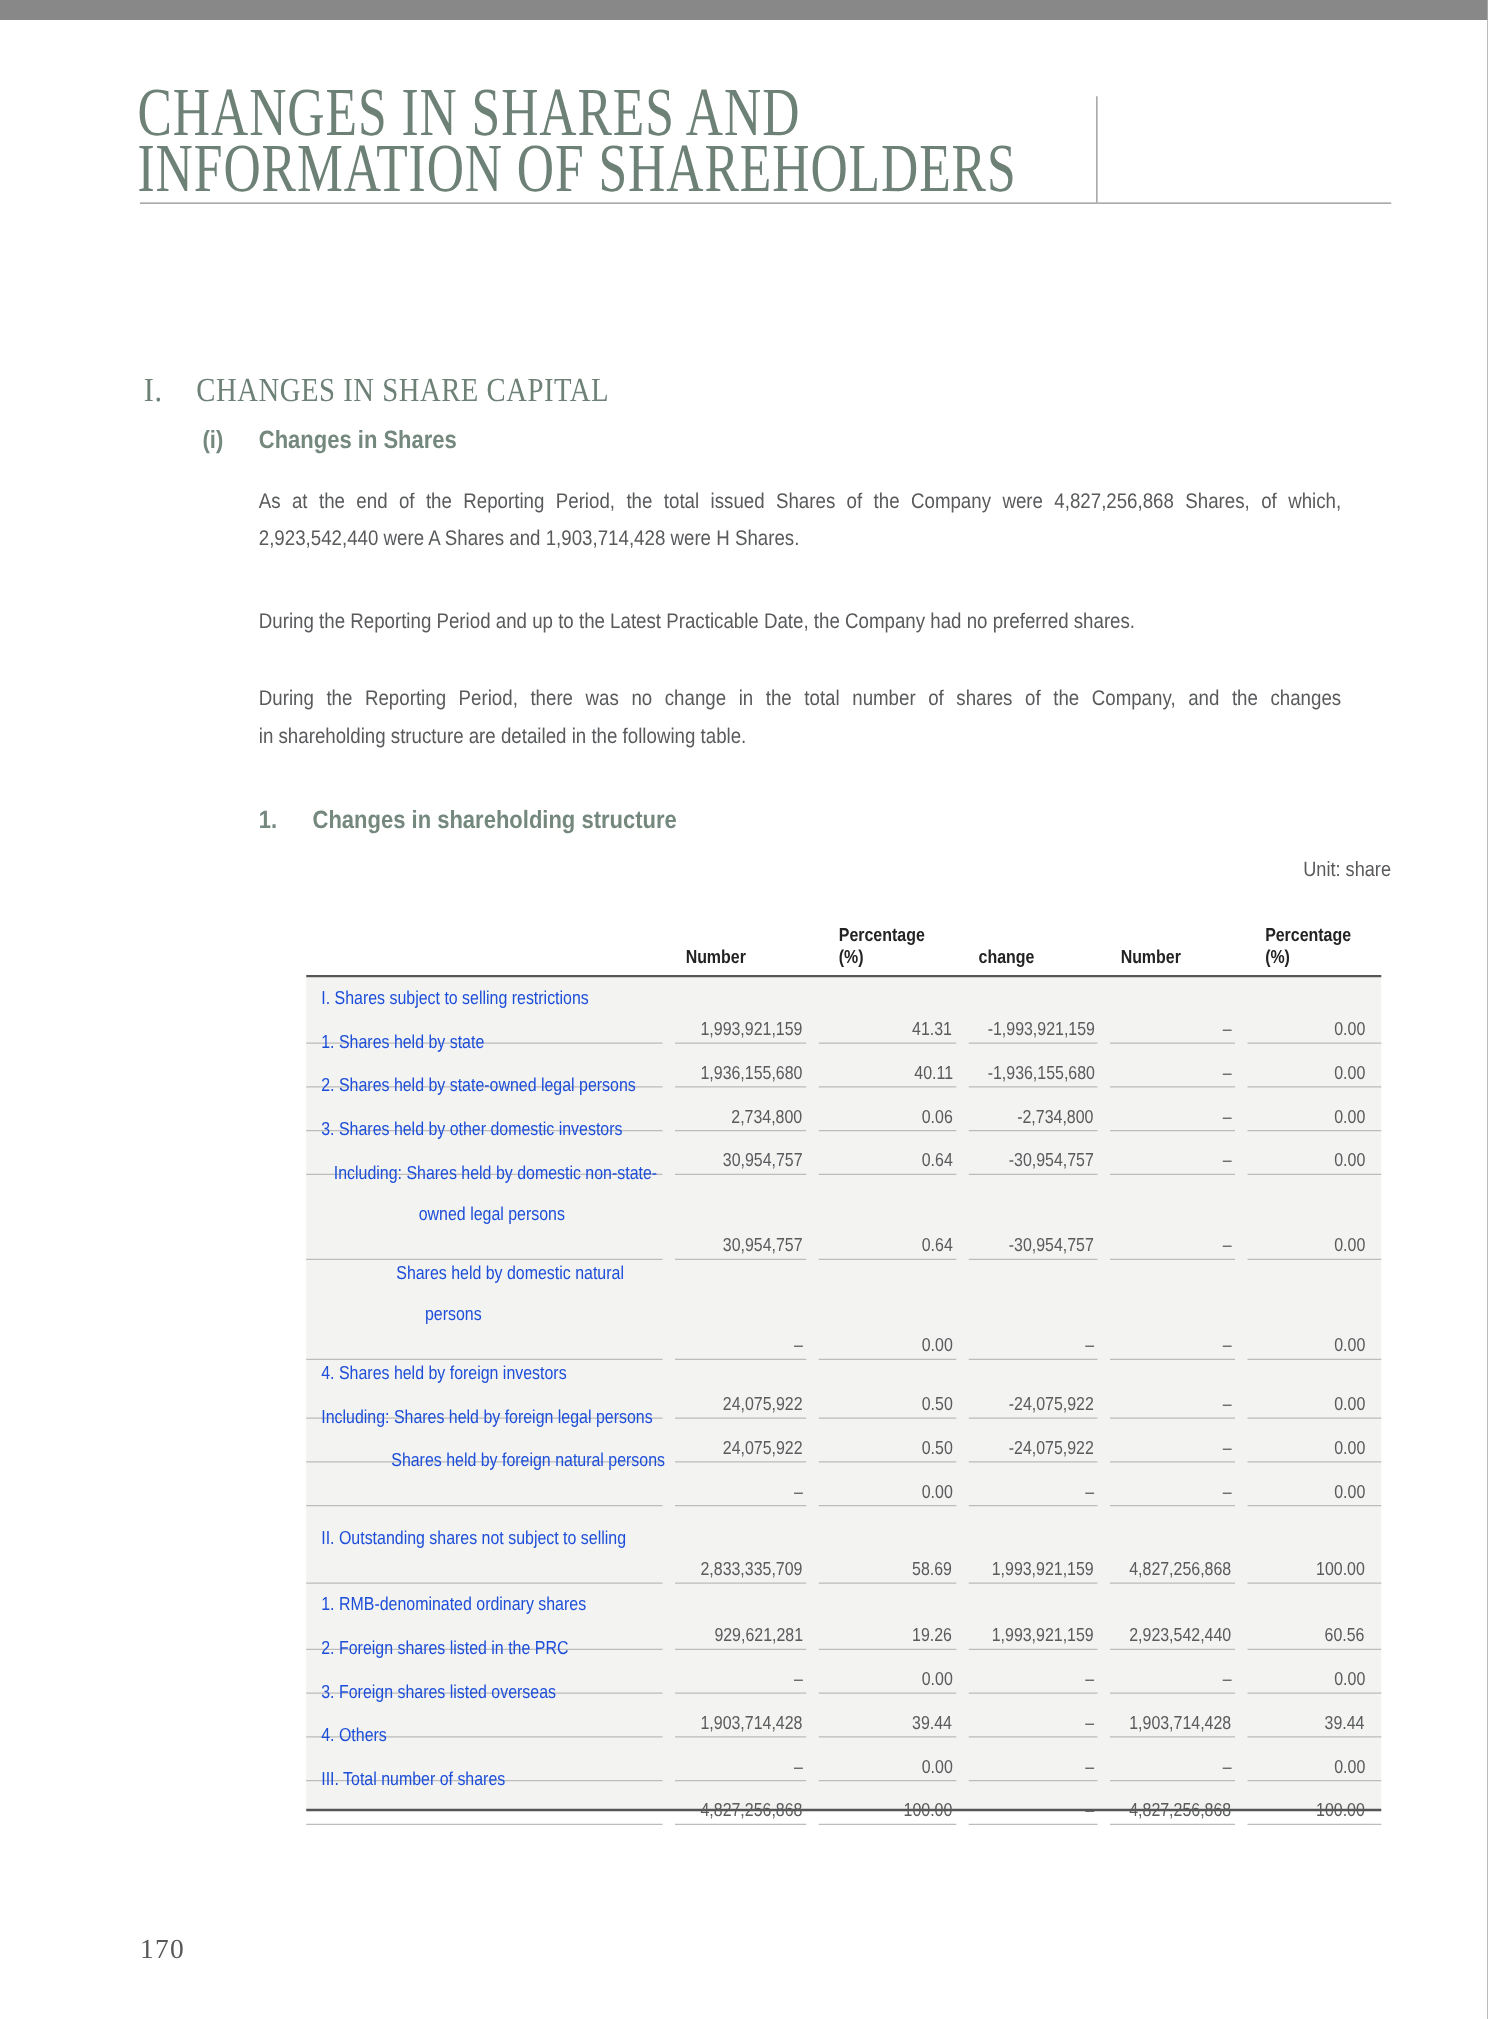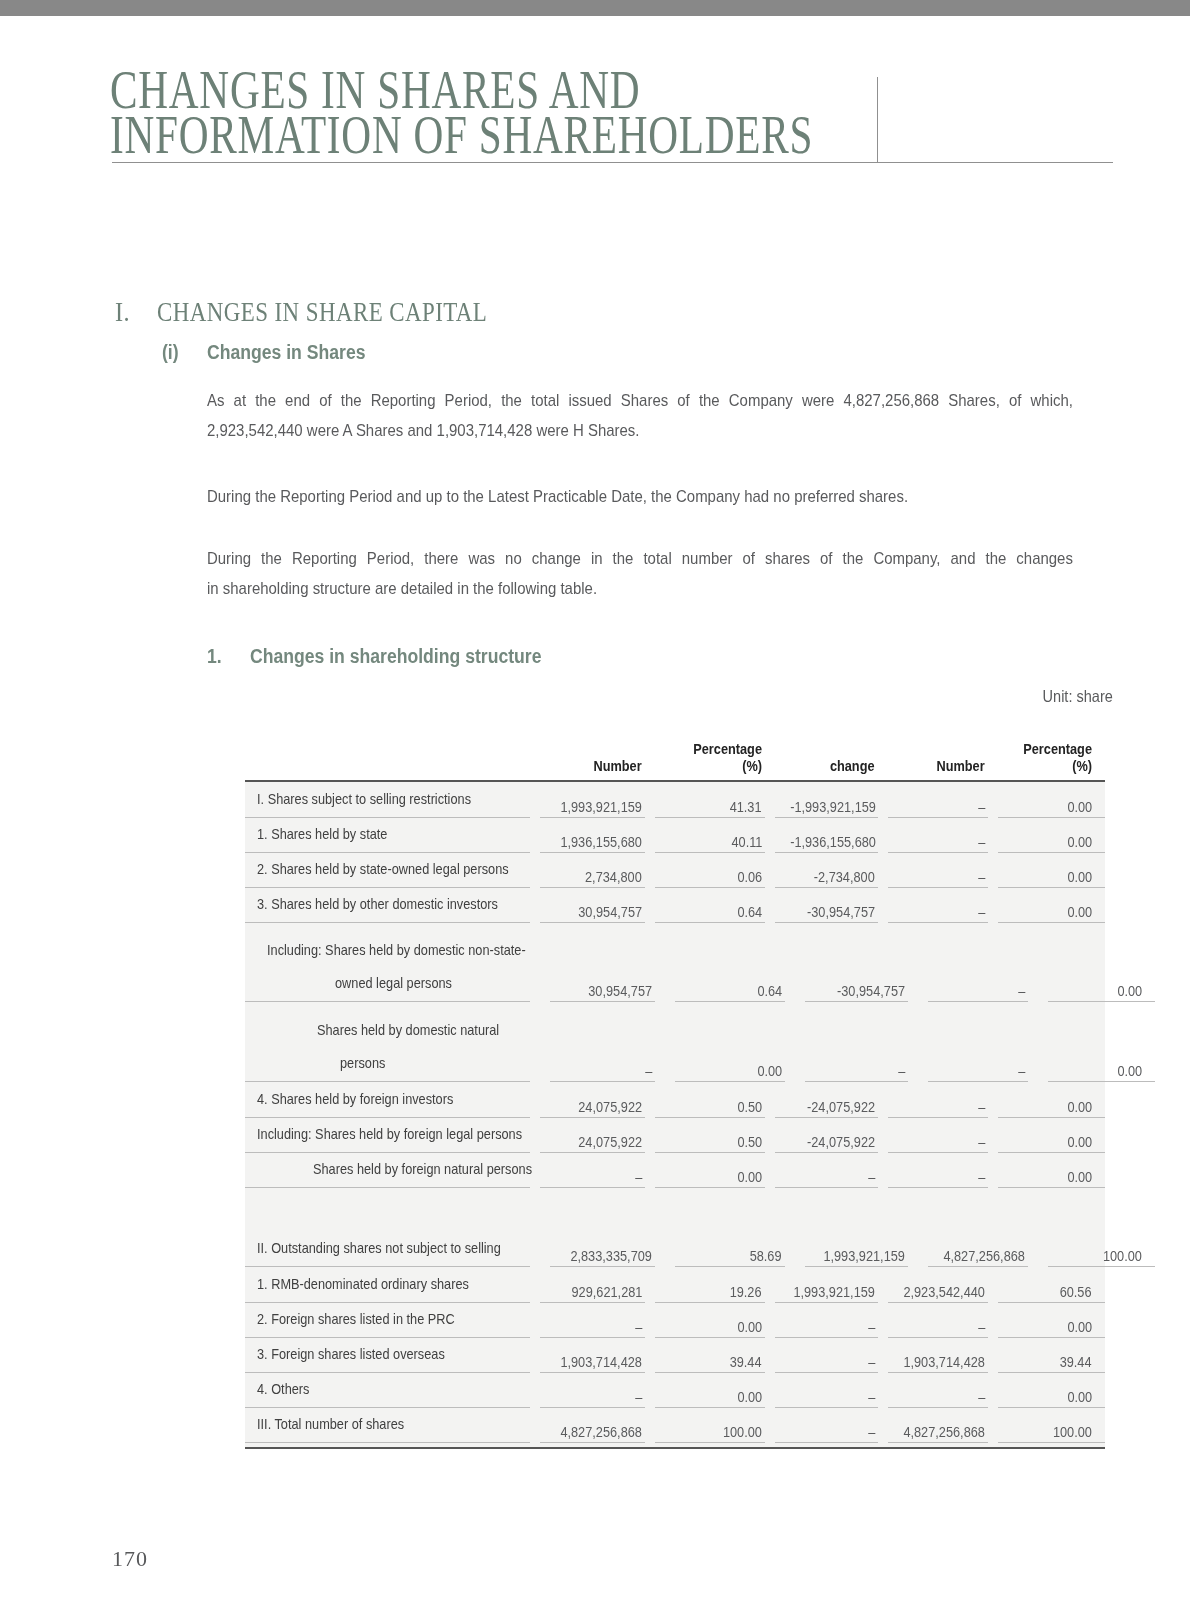--- a/index.html
+++ b/index.html
@@ -42,27 +42,27 @@
   .unit span{display:inline-block; transform:scaleX(0.88); transform-origin:right top;}
   
   .sh-table{position:absolute; left:245px; top:723px; width:860px; font-size:15px;}
   .grid{display:grid; grid-template-columns:285px 105px 110px 103px 100px 107px; column-gap:10px;}
   .grouprow{align-items:end; height:31px;}
   .gcell{padding-bottom:3px; font-weight:bold; color:#232323;}
   .gcell.span23{grid-column:2 / span 2; text-align:center; border-bottom:1px solid #8c8c8c;}
   .gcell.amount{grid-column:4; text-align:right; padding-right:3px;}
   .gcell.span56{grid-column:5 / span 2; text-align:center; border-bottom:1px solid #8c8c8c;}
   .subrow{align-items:end; height:41px; border-bottom:2px solid #555555;}
-  .scell{padding-bottom:6px; font-weight:bold; color:#232323; text-align:right; padding-right:3px;}
+  .scell{padding-bottom:6px; font-weight:bold; color:#232323; padding-right:3px;}
   .scell:last-child{padding-right:13px;}
   .tbody{background:#f3f3f2; border-bottom:2px solid #555555; padding-bottom:5px;}
   .trow{align-items:end; height:35px;}
-  .trow.tall{height:80px;gap:20px;}
+  .trow.tall{height:80px;}
   .cell{border-bottom:1px solid #bcbcbc;}
-  .cell.label{padding-bottom:2px; color:#404040;}
+  .cell.label{padding-bottom:19px; color:#1d4ed8;}
   .labline{line-height:33px; white-space:nowrap;}
   .labline span{display:inline-block; transform:scaleX(0.85); transform-origin:left bottom;}
   .cell.num{text-align:right; padding-bottom:2px; padding-right:3px; color:#5a5b5d; white-space:nowrap;}
   .cell.num:last-child{padding-right:13px;}
   .cell.num span, .scell span{display:inline-block; transform:scaleX(0.85); transform-origin:right bottom;}
   .gcell.span23 span,.gcell.span56 span{display:inline-block; transform:scaleX(0.85); transform-origin:center bottom;}
   .gcell.amount span{display:inline-block; transform:scaleX(0.85); transform-origin:right bottom;}
   
   .page-num{position:absolute; left:112px; top:1530px; font-family:"Liberation Serif", serif;
     font-size:22px; color:#57585a; letter-spacing:1px;}

